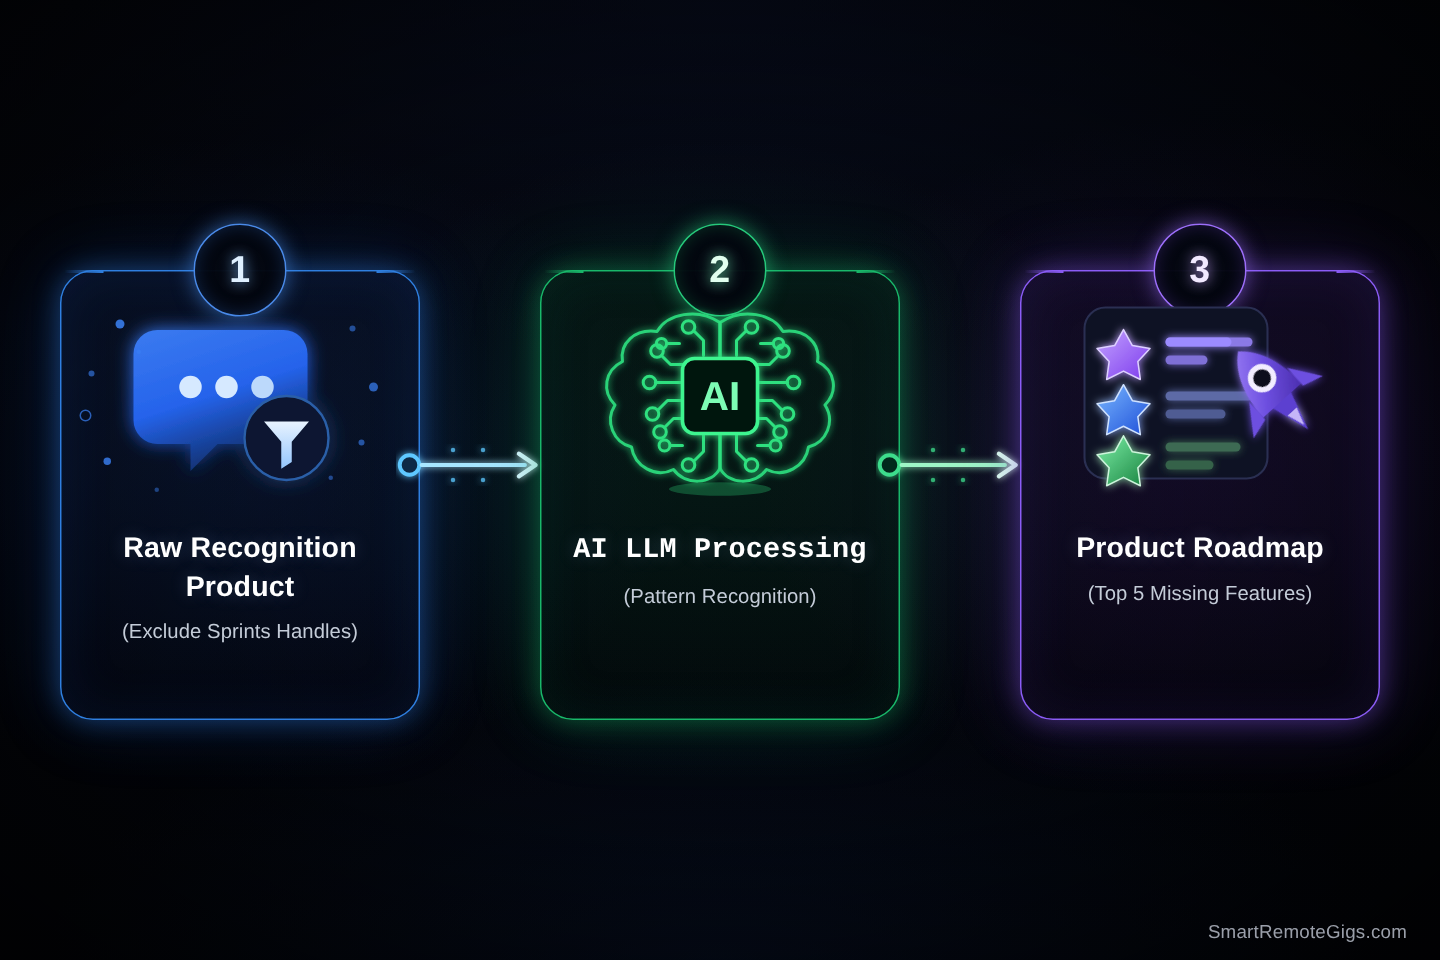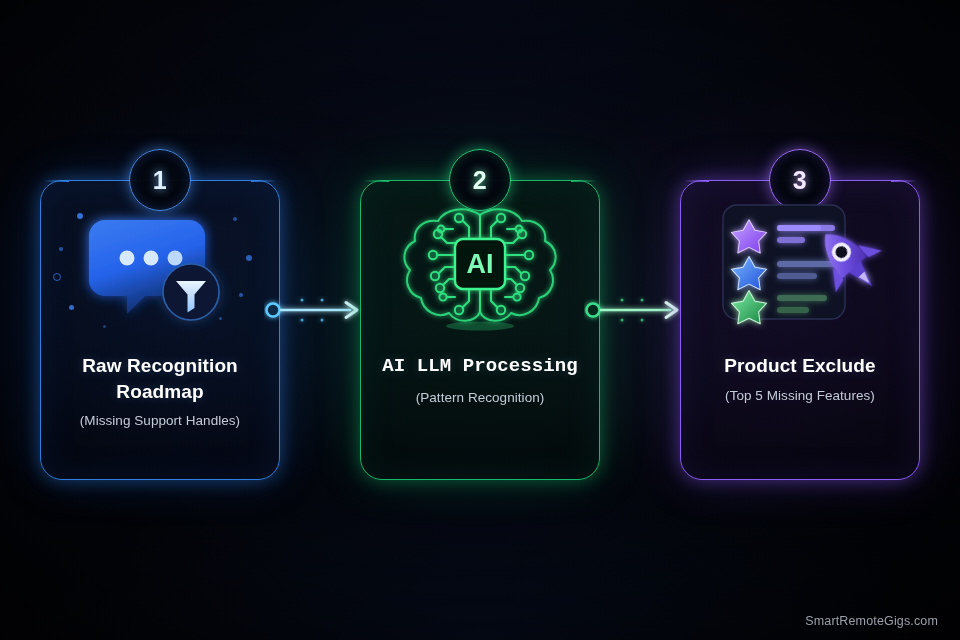--- a/index.html
+++ b/index.html
@@ -230,23 +230,23 @@
 
           <circle cx="116" cy="98" r="28" fill="#0a1530" stroke="#2b5fa8" stroke-width="1.6"></circle>
 
           <path d="M101 87 h30 l-11.5 13.5 v13.5 l-7 4.5 v-18 z" fill="url(#funnelGrad)"></path>
         </g>
       </svg>
     </div>
 
     <div class="card-title">
       <div>Raw Recognition</div>
-      <div>Roadmap</div>
-    </div>
-    <div class="card-sub">(Missing Support Handles)</div>
+      <div>Product</div>
+    </div>
+    <div class="card-sub">(Exclude Sprints Handles)</div>
   </div>
 
   <svg class="connector c1" viewBox="0 0 104 28">
     <defs>
       <filter id="glowCyan" x="-80%" y="-250%" width="260%" height="600%">
         <feGaussianBlur stdDeviation="2.6" result="b"></feGaussianBlur>
         <feMerge>
             <feMergeNode in="b"></feMergeNode>
             <feMergeNode in="SourceGraphic"></feMergeNode>
           </feMerge>
@@ -420,20 +420,20 @@
           <path d="M39 30 L53 50 L39 46 Z" fill="#6d4fe0"></path>
           <path d="M14 44 L22 70 L30 44 Z" fill="#5b3fd0"></path>
           <path d="M18 54 L22 66 L26 54 Z" fill="#d8cbff" opacity=".85"></path>
           <circle cx="22" cy="24" r="9.5" fill="#f2ecff"></circle>
           <circle cx="22" cy="24" r="6" fill="#0b0a1c"></circle>
         </g>
       </svg>
     </div>
 
     <div class="card-title">
-      <div>Product Exclude</div>
+      <div>Product Roadmap</div>
     </div>
     <div class="card-sub">(Top 5 Missing Features)</div>
   </div>
 
 </div>
 
 <div id="watermark">SmartRemoteGigs.com</div>
 
 </body></html>

